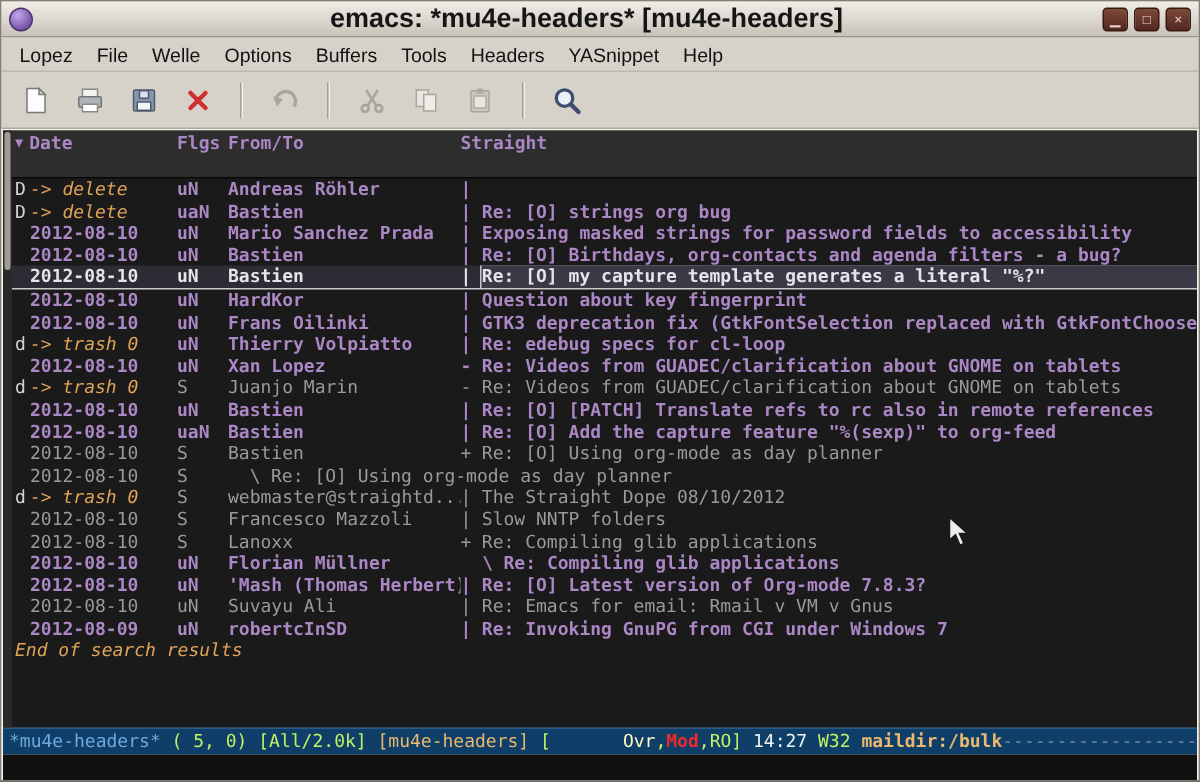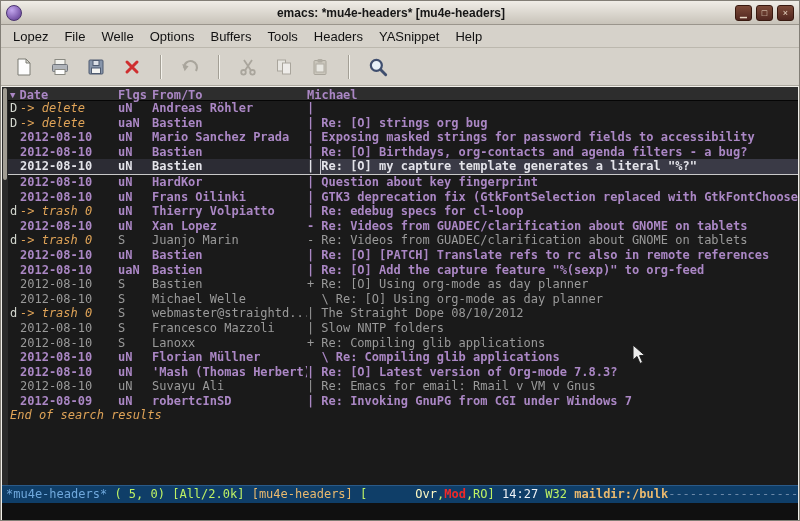--- a/index.html
+++ b/index.html
@@ -8,21 +8,21 @@
 
   .window { width:800px; height:521px; display:flex; flex-direction:column;
             background:#d6d2ca; border:1px solid #827e76; }
 
   
   .titlebar { height:24px; flex:0 0 24px; background:linear-gradient(#f0ede7,#c8c3b9);
               display:flex; align-items:center; padding:0 5px; border-bottom:1px solid #9a958c; }
   .app-icon { width:16px; height:16px; border-radius:50%;
               background:radial-gradient(circle at 35% 30%, #c3a7ee 0%, #7d5bad 65%, #5a3f85 100%);
               border:1px solid #4a3370; flex:0 0 16px; }
-  .title { flex:1; text-align:center; font-size:12px; font-weight:bold; color:#161616;
+  .title { flex:1; text-align:center; font-size:18px; font-weight:bold; color:#161616;
            font-family:"Liberation Sans", sans-serif;padding-left:25px; }
   .win-btns { display:flex; gap:4px; }
   .win-btn { width:17px; height:16px; background:linear-gradient(#7c4a38,#512720);
              border:1px solid #38190f; border-radius:3px; color:#e7d6c3;
              font-size:9px; line-height:14px; text-align:center; cursor:default; }
 
   
   .menubar { height:23px; flex:0 0 23px; background:#d6d2ca; display:flex; align-items:center;
              padding:0 4px; border-bottom:1px solid #bcb8ae; }
   .menu-item { font-size:13px; color:#121212; padding:3px 8px; }
@@ -40,21 +40,21 @@
   .frame { flex:1; display:flex; flex-direction:column; min-height:0;
            border:1px solid #f2f0ea; border-bottom:none; }
   .client { flex:1; display:flex; background:#1a1a1a; min-height:0; position:relative; }
   .scrollbar { width:6px; flex:0 0 6px; background:#2a2a2a; position:relative; }
   .scroll-thumb { position:absolute; top:1px; left:1px; width:4px; height:92px;
                   background:#a19d93; border-radius:2px; }
 
   .buffer { flex:1; min-width:0; overflow:hidden; font-family:"DejaVu Sans Mono", monospace;
             font-size:12px; color:#bdbdbd; }
 
-  .header-line { height:14px; line-height:16px; background:#2d2d2d; border-bottom:1px solid #050505;
+  .header-line { height:32px; line-height:16px; background:#2d2d2d; border-bottom:1px solid #050505;
                  color:#ab87c5; font-weight:bold; display:flex; white-space:pre; padding-left:2px; }
   .hl-date { width:108px; flex:0 0 108px; }
   .hl-flags { width:34px; flex:0 0 34px; }
   .hl-from { width:155px; flex:0 0 155px; }
   .hl-subject { flex:1; }
   .sort-icon { font-size:9px; vertical-align:1px; padding-right:4px; }
 
   .row { display:flex; height:14.6px; line-height:14.6px; white-space:pre;
          padding-left:2px; overflow:hidden; }
   .row > span { overflow:hidden; }
@@ -187,21 +187,21 @@
   <div class="frame">
     <div class="client">
       <div class="scrollbar">
         <div class="scroll-thumb"></div>
       </div>
       <div class="buffer">
         <div class="header-line">
           <span class="hl-date"><span class="sort-icon">▼</span><span>Date</span></span>
           <span class="hl-flags">Flgs</span>
           <span class="hl-from">From/To</span>
-          <span class="hl-subject">Michael</span>
+          <span class="hl-subject">Straight</span>
         </div>
         <div class="message-list">
             <div class="row unread">
     <span class="c-mark">D</span>
     <span class="c-date action">-&gt; delete</span>
     <span class="c-flags">uN</span>
     <span class="c-from">Andreas Röhler</span>
     <span class="c-sep">|</span>
   </div>
             <div class="row unread">
@@ -297,21 +297,20 @@
     <span class="c-date">2012-08-10</span>
     <span class="c-flags">S</span>
     <span class="c-from">Bastien</span>
     <span class="c-sep">+</span>
     <span class="c-subject">Re: [O] Using org-mode as day planner</span>
   </div>
             <div class="row seen">
     <span class="c-mark"></span>
     <span class="c-date">2012-08-10</span>
     <span class="c-flags">S</span>
-    <span class="c-from">Michael Welle</span>
     <span class="c-sep">  \</span>
     <span class="c-subject">Re: [O] Using org-mode as day planner</span>
   </div>
             <div class="row seen">
     <span class="c-mark">d</span>
     <span class="c-date action">-&gt; trash 0</span>
     <span class="c-flags">S</span>
     <span class="c-from">webmaster@straightd...</span>
     <span class="c-sep">|</span>
     <span class="c-subject">The Straight Dope 08/10/2012</span>

